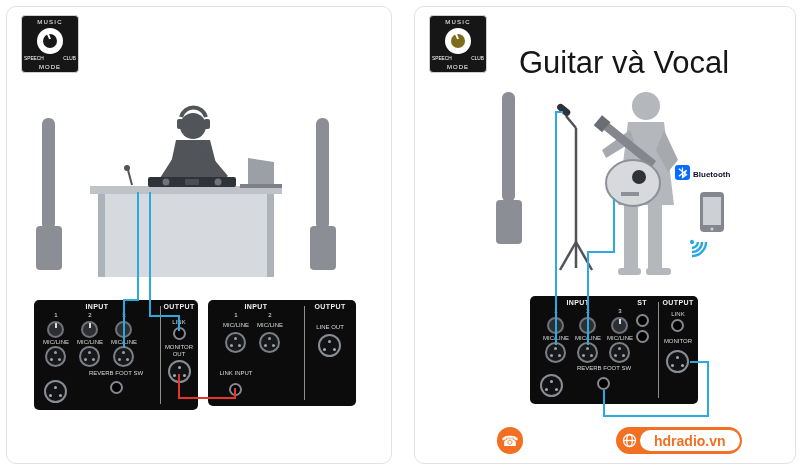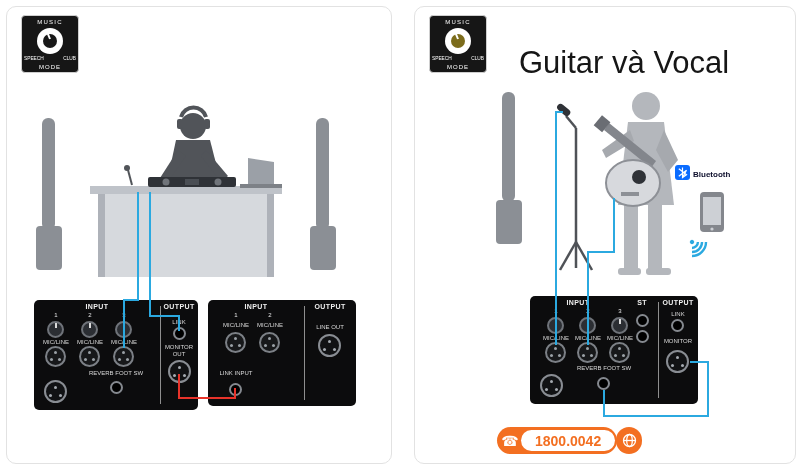--- a/index.html
+++ b/index.html
@@ -258,23 +258,23 @@
   <polyline points="138,192 138,300 124,300 124,348" fill="none" stroke-width="2" stroke="#2BA9E0"></polyline>
   <polyline points="150,192 150,316 179,316 179,331" fill="none" stroke-width="2" stroke="#2BA9E0"></polyline>
   <polyline points="179,374 179,398 235,398 235,388" fill="none" stroke-width="2" stroke="#E8332A"></polyline>
   <polyline points="563,112 556,112 556,345" fill="none" stroke-width="2" stroke="#2BA9E0"></polyline>
   <polyline points="614,198 614,252 588,252 588,345" fill="none" stroke-width="2" stroke="#2BA9E0"></polyline>
   <polyline points="604,390 604,416 708,416 708,362 690,362" fill="none" stroke-width="2" stroke="#2BA9E0"></polyline>
 </svg>
 
 <div class="badge" id="badge-phone">
   <span class="badge-icon">☎</span>
-  <span class="badge-text">1800.0042</span>
 </div>
 <div class="badge" id="badge-web">
   <span class="badge-icon">
     <svg width="15" height="15" viewBox="0 0 15 15" fill="none" stroke="#ffffff" stroke-width="1.3">
       <circle cx="7.5" cy="7.5" r="6"></circle>
       <ellipse cx="7.5" cy="7.5" rx="2.8" ry="6"></ellipse>
       <line x1="1.5" y1="7.5" x2="13.5" y2="7.5"></line>
     </svg>
   </span>
+  <span class="badge-text">hdradio.vn</span>
 </div>
 
 </body></html>

